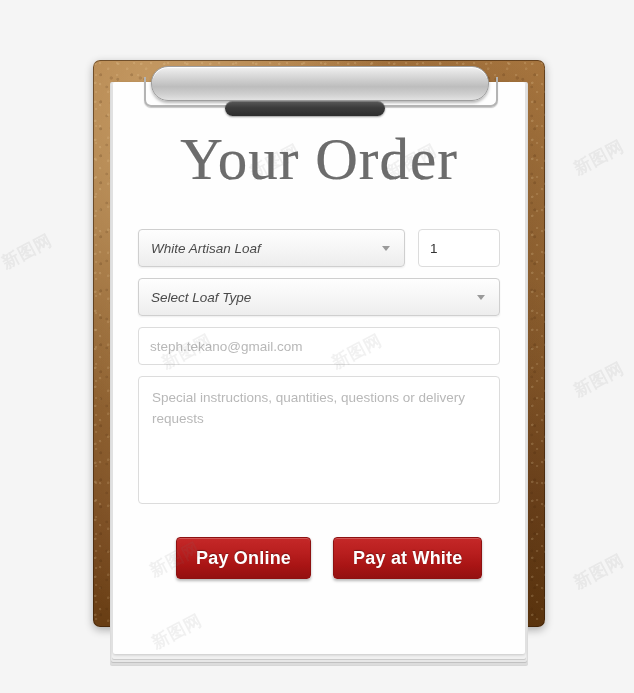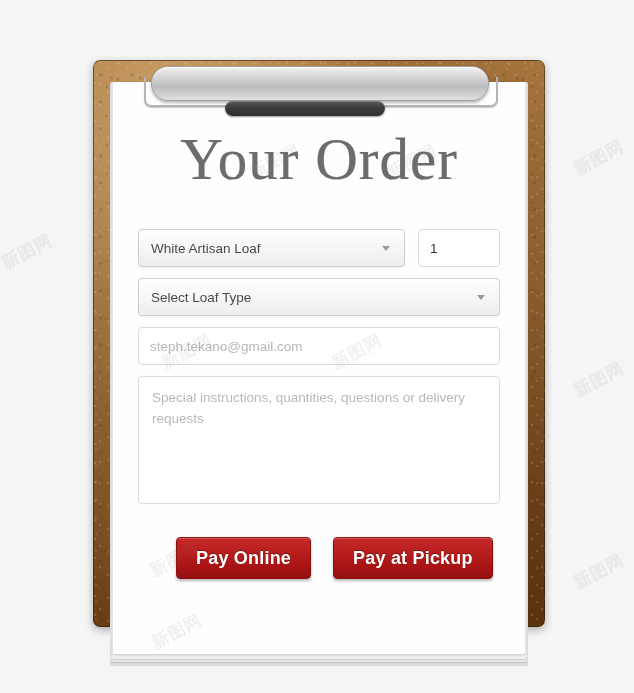--- a/index.html
+++ b/index.html
@@ -175,20 +175,21 @@
     background: linear-gradient(180deg, #fefefe 0%, #f7f7f7 45%, #ededed 100%);
     box-shadow: 0 1px 2px rgba(0,0,0,0.07);
     display: flex;
     align-items: center;
     padding: 0 26px 0 12px;
     box-sizing: border-box;
     font-size: 13.5px;
     color: #4a4a4a;
     cursor: pointer;
     user-select: none;
+    font-style: italic;
   }
   .caret {
     position: absolute;
     right: 14px;
     top: 50%;
     margin-top: -2px;
     width: 0; height: 0;
     border-left: 4.5px solid transparent;
     border-right: 4.5px solid transparent;
     border-top: 5px solid #9a9a9a;
@@ -296,21 +297,21 @@
           <span class="caret"></span>
         </div>
       </div>
 
       <input id="email-field" type="text" placeholder="steph.tekano@gmail.com" style="">
 
       <textarea id="notes-field" placeholder="Special instructions, quantities, questions or delivery requests" style=""></textarea>
 
       <div id="button-row">
         <button class="pay-btn">Pay Online</button>
-        <button class="pay-btn">Pay at Pickup</button>
+        <button class="pay-btn">Pay at White</button>
       </div>
 
     </div>
   </div>
 
   <div id="clip">
     <div id="clip-wire"></div>
     <div id="clip-bar"></div>
     <div id="clip-grip"></div>
   </div>

